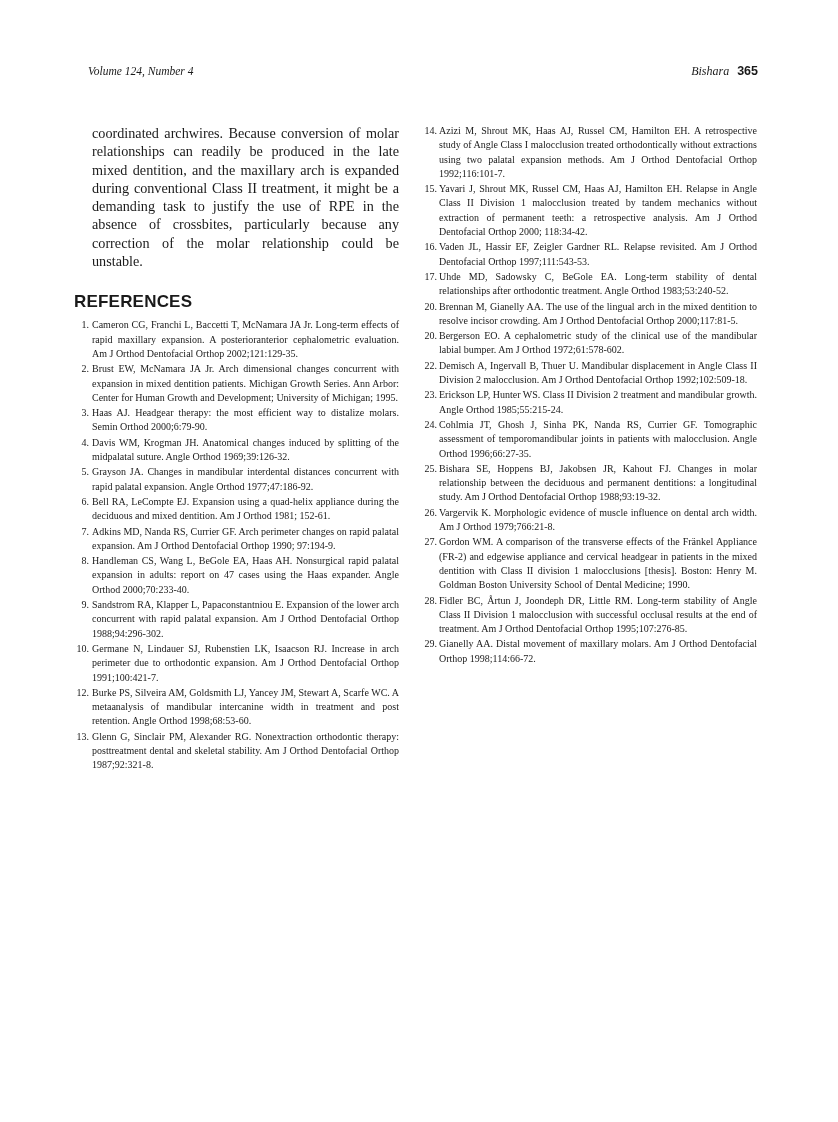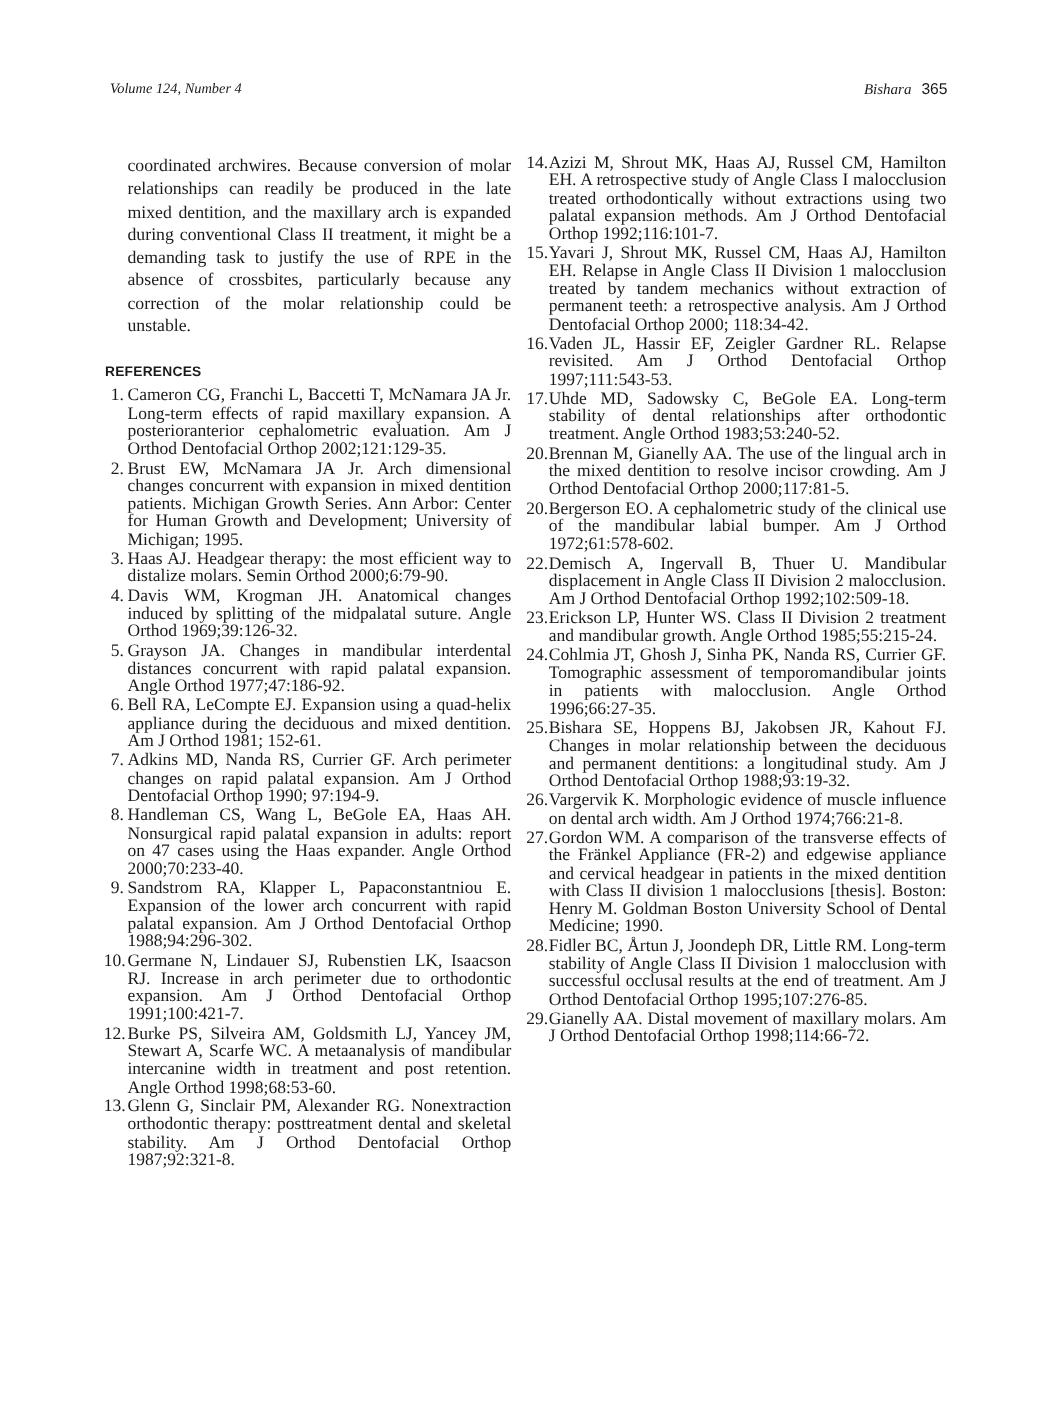--- a/index.html
+++ b/index.html
@@ -1,26 +1,26 @@
 <!DOCTYPE html>
 <html><head>
 <meta charset="utf-8">
 <style>
   html, body { margin: 0; padding: 0; background: #ffffff; }
   body { width: 838px; height: 1122px; position: relative; overflow: hidden; color: #1a1a1a; font-family: "Liberation Serif", serif; }
   .header { position: absolute; left: 88px; top: 64px; width: 670px; font-size: 11.5px; font-style: italic; line-height: 14px; }
   .header .right { position: absolute; right: 0; top: 0; font-size: 12px; }
-  .header .right .pg { font-family: "Liberation Sans", sans-serif; font-style: normal; font-weight: normal; font-size: 12.5px; margin-left: 8px; }
+  .header .right .pg { font-family: "Liberation Sans", sans-serif; font-style: normal; font-weight: bold; font-size: 12.5px; margin-left: 8px; }
   .col { position: absolute; top: 124px; width: 307px; }
-  .col.left { left: 102px; }
+  .col.left { left: 92px; }
   .col.right { left: 439px; width: 318px; }
   .para { font-size: 14.2px; line-height: 18.3px; text-align: justify; margin: 0; }
-  .ref-heading { font-family: "Liberation Sans", sans-serif; font-weight: bold; font-size: 11px; letter-spacing: 0.2px; margin: 22px 0 6px -18px; }
+  .ref-heading { font-family: "Liberation Sans", sans-serif; font-weight: bold; font-size: 17px; letter-spacing: 0.2px; margin: 22px 0 6px -18px; }
   ol.refs { list-style: none; margin: 0; padding: 0; }
-  ol.refs li { position: relative; font-size: 14px; line-height: 14.3px; text-align: justify; padding-left: 0; margin-bottom: 1px; }
+  ol.refs li { position: relative; font-size: 10px; line-height: 14.3px; text-align: justify; padding-left: 0; margin-bottom: 1px; }
   ol.refs li .num { position: absolute; left: -18px; width: 16px; text-align: right; }
   .left ol.refs li .num { left: -19px; }
 </style>
 </head>
 <body>
 
 <div class="header">
   <div>Volume 124, Number 4</div>
   <div class="right">
     <span>Bishara</span><span class="pg">365</span>
@@ -51,18 +51,18 @@
     <li><span class="num">14.</span><span>Azizi M, Shrout MK, Haas AJ, Russel CM, Hamilton EH. A retrospective study of Angle Class I malocclusion treated orthodontically without extractions using two palatal expansion methods. Am J Orthod Dentofacial Orthop 1992;116:101-7.</span></li>
     <li><span class="num">15.</span><span>Yavari J, Shrout MK, Russel CM, Haas AJ, Hamilton EH. Relapse in Angle Class II Division 1 malocclusion treated by tandem mechanics without extraction of permanent teeth: a retrospective analysis. Am J Orthod Dentofacial Orthop 2000; 118:34-42.</span></li>
     <li><span class="num">16.</span><span>Vaden JL, Hassir EF, Zeigler Gardner RL. Relapse revisited. Am J Orthod Dentofacial Orthop 1997;111:543-53.</span></li>
     <li><span class="num">17.</span><span>Uhde MD, Sadowsky C, BeGole EA. Long-term stability of dental relationships after orthodontic treatment. Angle Orthod 1983;53:240-52.</span></li>
     <li><span class="num">20.</span><span>Brennan M, Gianelly AA. The use of the lingual arch in the mixed dentition to resolve incisor crowding. Am J Orthod Dentofacial Orthop 2000;117:81-5.</span></li>
     <li><span class="num">20.</span><span>Bergerson EO. A cephalometric study of the clinical use of the mandibular labial bumper. Am J Orthod 1972;61:578-602.</span></li>
     <li><span class="num">22.</span><span>Demisch A, Ingervall B, Thuer U. Mandibular displacement in Angle Class II Division 2 malocclusion. Am J Orthod Dentofacial Orthop 1992;102:509-18.</span></li>
     <li><span class="num">23.</span><span>Erickson LP, Hunter WS. Class II Division 2 treatment and mandibular growth. Angle Orthod 1985;55:215-24.</span></li>
     <li><span class="num">24.</span><span>Cohlmia JT, Ghosh J, Sinha PK, Nanda RS, Currier GF. Tomographic assessment of temporomandibular joints in patients with malocclusion. Angle Orthod 1996;66:27-35.</span></li>
     <li><span class="num">25.</span><span>Bishara SE, Hoppens BJ, Jakobsen JR, Kahout FJ. Changes in molar relationship between the deciduous and permanent dentitions: a longitudinal study. Am J Orthod Dentofacial Orthop 1988;93:19-32.</span></li>
-    <li><span class="num">26.</span><span>Vargervik K. Morphologic evidence of muscle influence on dental arch width. Am J Orthod 1974;766:21-8.</span></li>
+    <li><span class="num">26.</span><span>Vargervik K. Morphologic evidence of muscle influence on dental arch width. Am J Orthod 1979;766:21-8.</span></li>
     <li><span class="num">27.</span><span>Gordon WM. A comparison of the transverse effects of the Fränkel Appliance (FR-2) and edgewise appliance and cervical headgear in patients in the mixed dentition with Class II division 1 malocclusions [thesis]. Boston: Henry M. Goldman Boston University School of Dental Medicine; 1990.</span></li>
     <li><span class="num">28.</span><span>Fidler BC, Årtun J, Joondeph DR, Little RM. Long-term stability of Angle Class II Division 1 malocclusion with successful occlusal results at the end of treatment. Am J Orthod Dentofacial Orthop 1995;107:276-85.</span></li>
     <li><span class="num">29.</span><span>Gianelly AA. Distal movement of maxillary molars. Am J Orthod Dentofacial Orthop 1998;114:66-72.</span></li>
   </ol>
 </div>
 
 </body></html>

